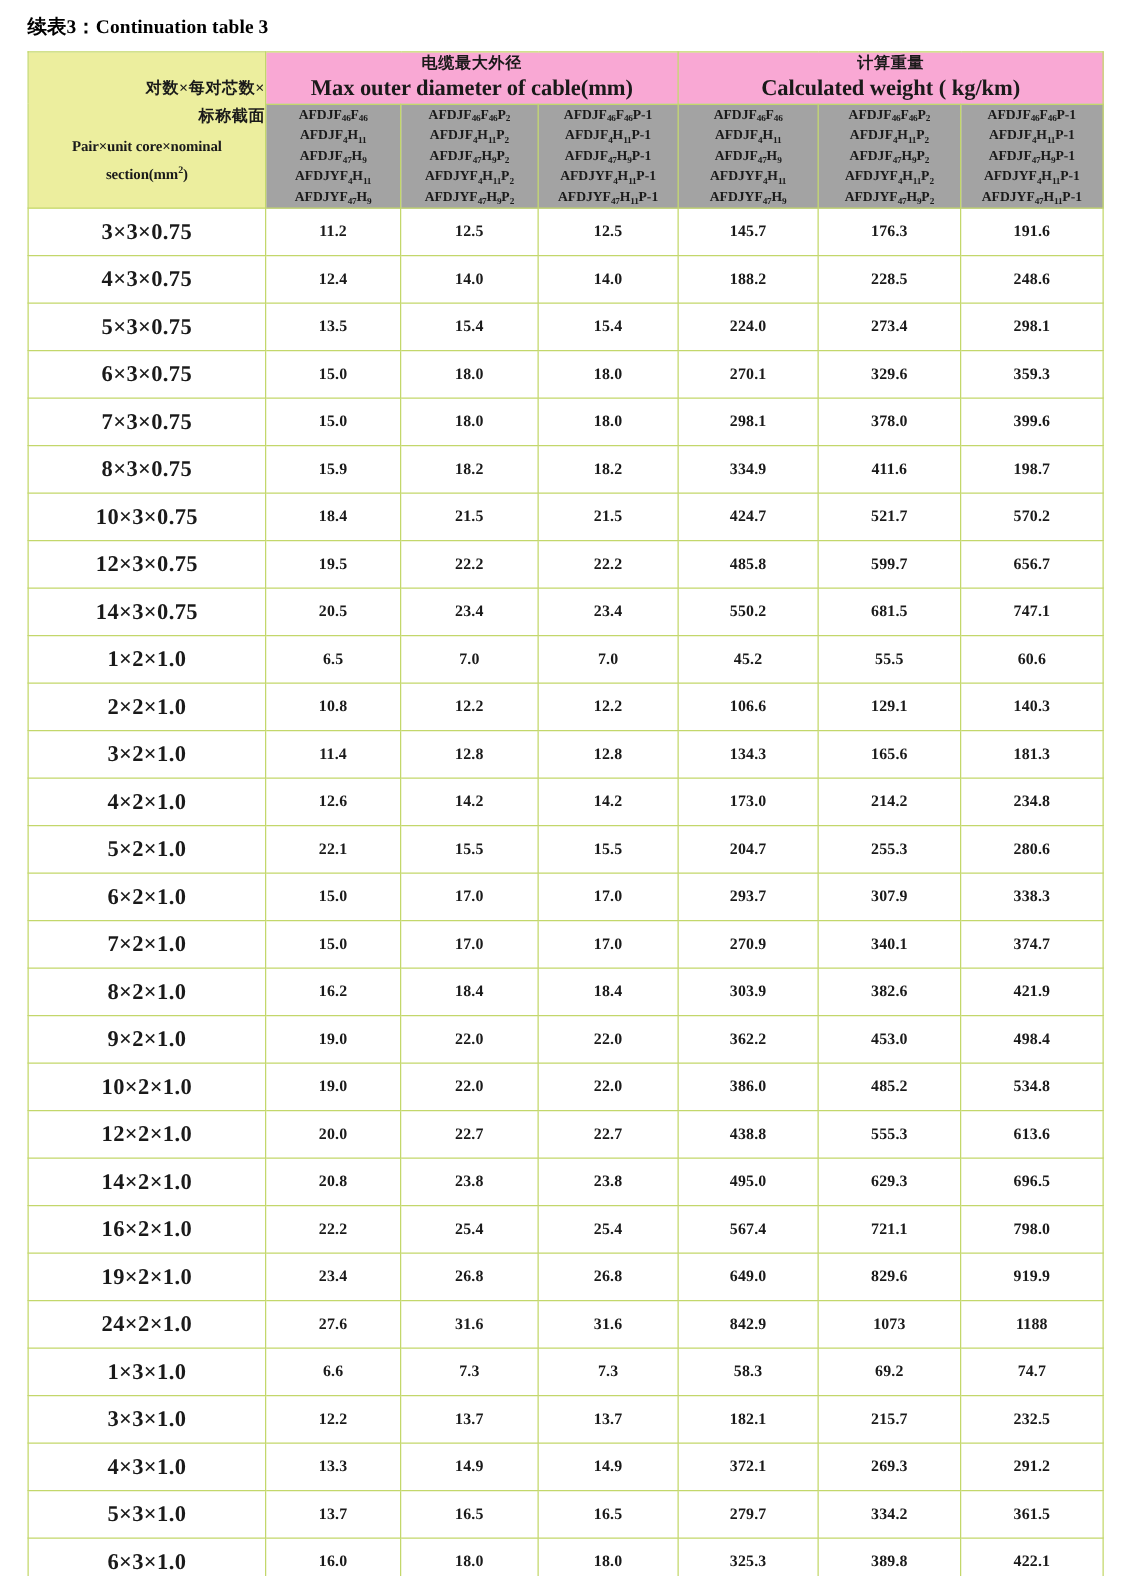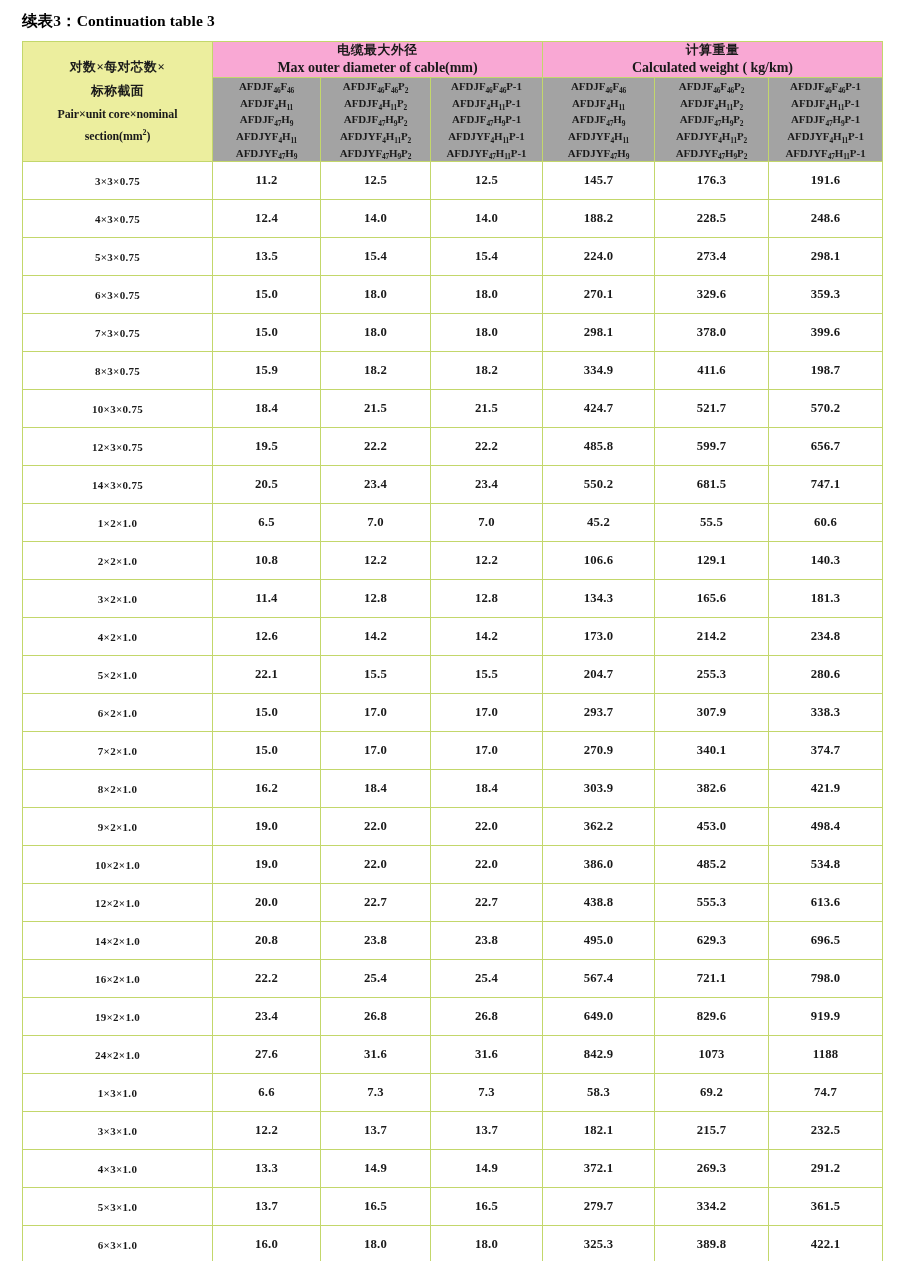--- a/index.html
+++ b/index.html
@@ -53,36 +53,37 @@
     padding: 6px 2px 6px 2px;
     font-weight: bold;
   }
   th.hgroup .cn {
     display: block;
     font-size: 12.8px;
     letter-spacing: 0.6px;
   }
   th.hgroup .en {
     display: block;
-    font-size: 14px;
+    font-size: 18px;
     letter-spacing: -0.05px;
   }
   th.rowhead {
     background: #ecee9e;
     font-size: 12.2px;
     line-height: 1.85;
     padding: 8px 4px;
   }
   th.rowhead .l {
     display: block;
     white-space: nowrap;
   }
   th.rowhead .l.cn {
     font-size: 12.8px;
     letter-spacing: 0.5px;
+    text-align: right;
   }
   th.rowhead .l.en {
     font-size: 11.9px;
     letter-spacing: -0.1px;
   }
   th.typecol {
     background: #a3a3a3;
     font-size: 10.9px;
     line-height: 1.52;
     text-align: left;
@@ -100,21 +101,21 @@
     top: 2.6px;
     letter-spacing: -0.2px;
   }
   td.cell {
     font-size: 12.7px;
     height: 37px;
     background: #ffffff;
     letter-spacing: 0.15px;
   }
   td.rowlabel {
-    font-size: 11px;
+    font-size: 18px;
     letter-spacing: 0.3px;
   }
   sup.sq {
     font-size: 8px;
     vertical-align: super;
     line-height: 0;
   }
 </style>
 </head>
 <body>

